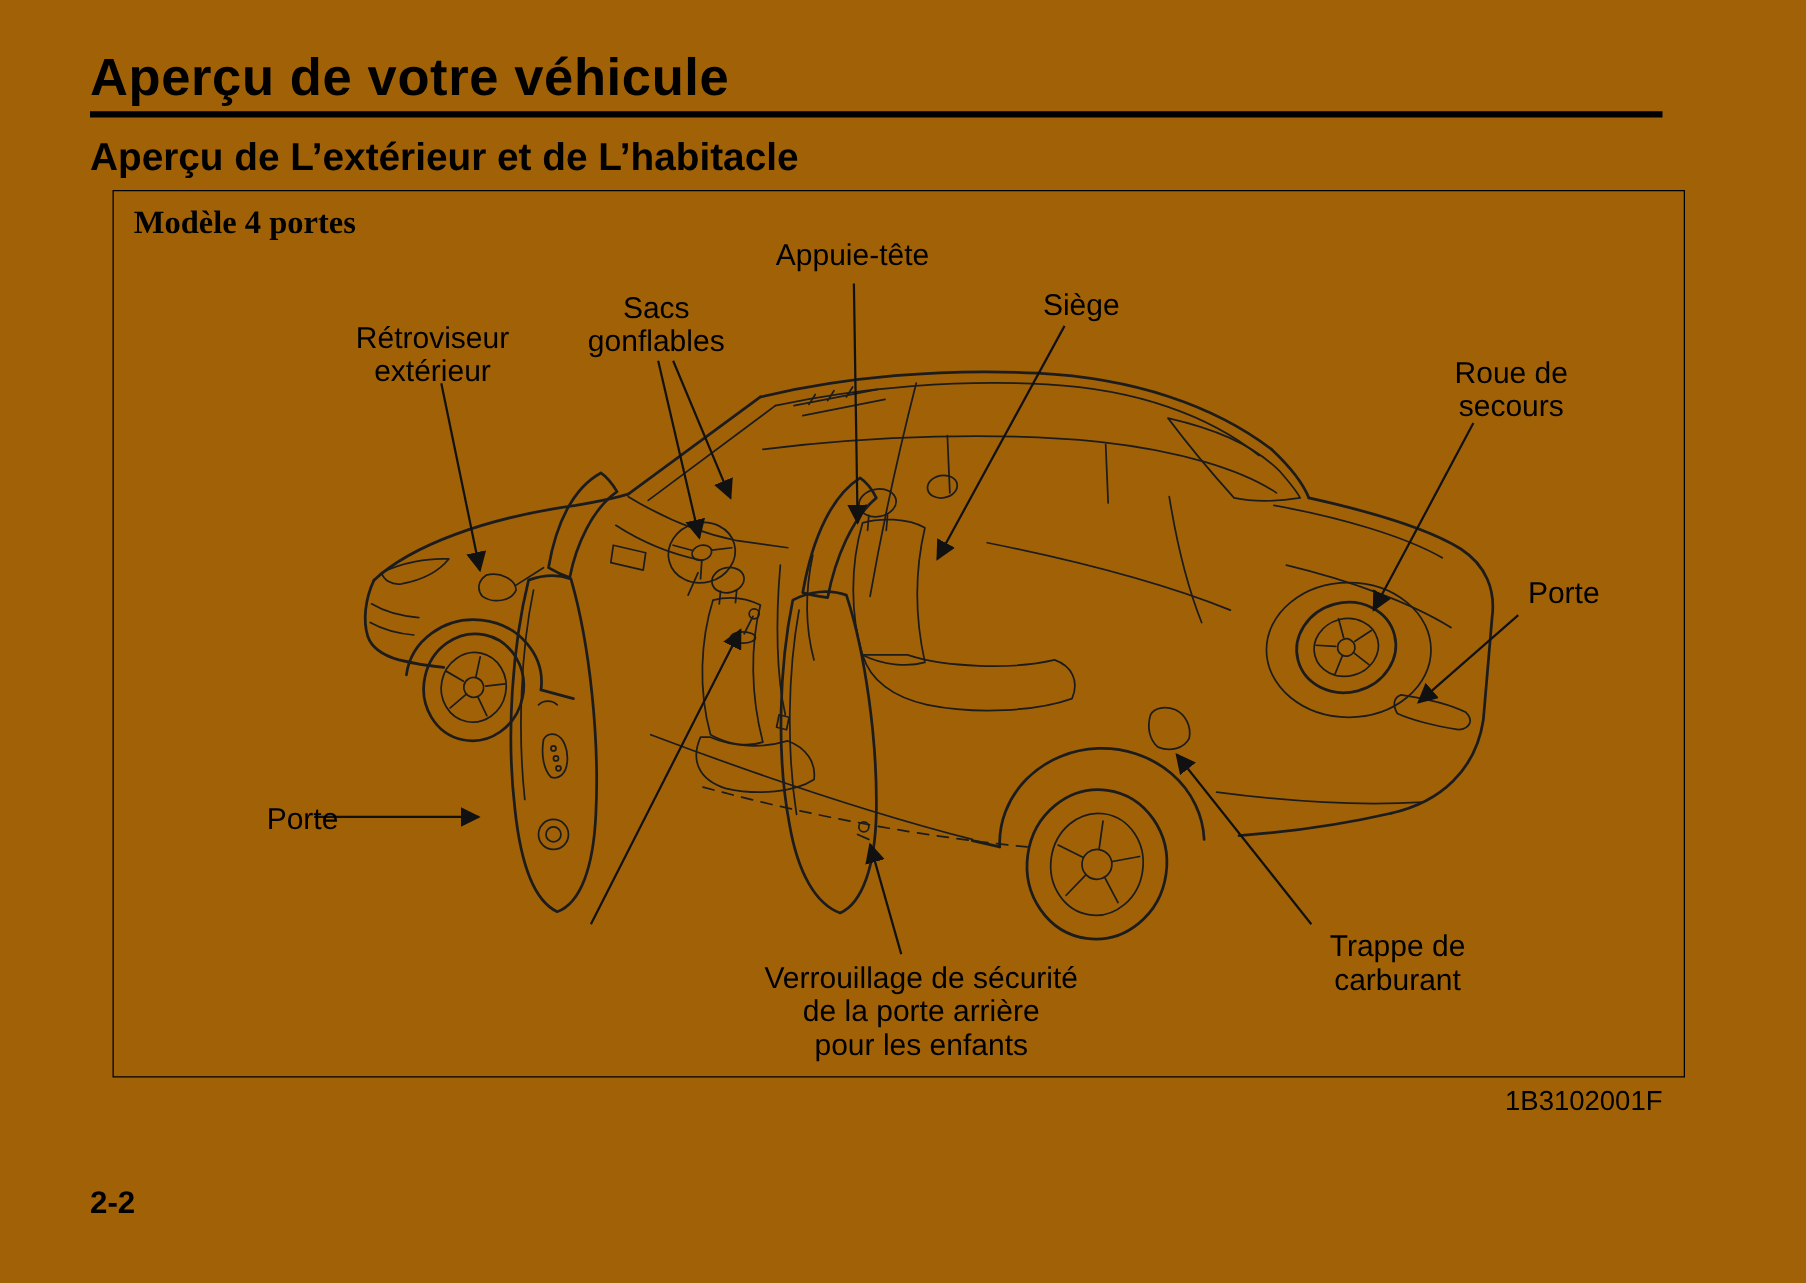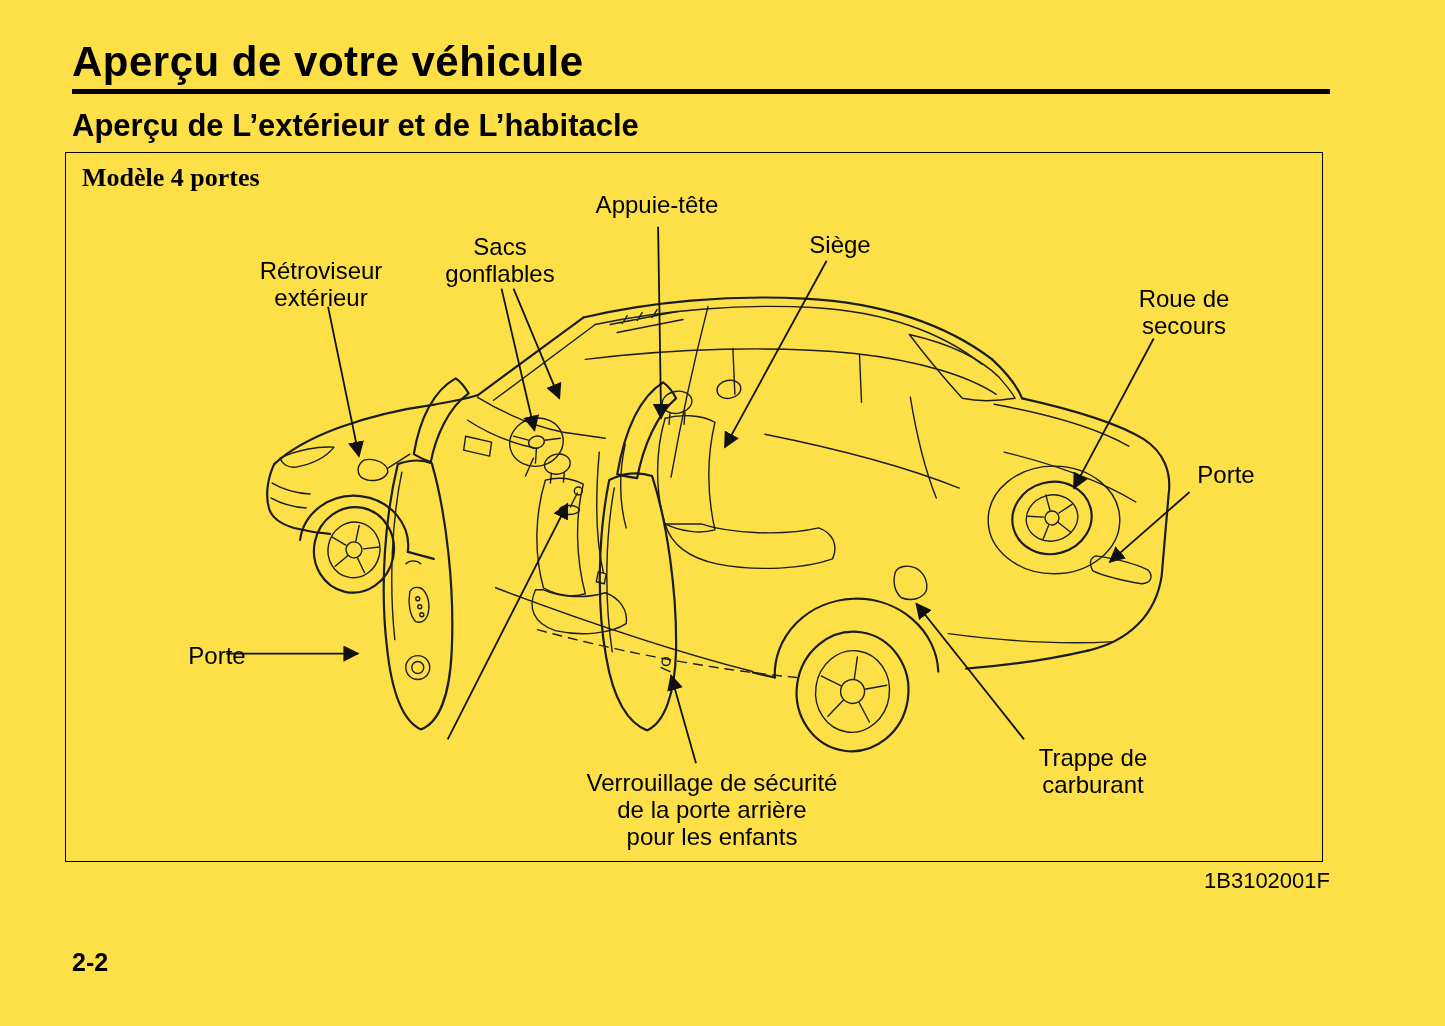--- a/index.html
+++ b/index.html
@@ -1,30 +1,30 @@
 <!DOCTYPE html>
 <html><head>
 <meta charset="utf-8">
 <style>
   html,body{margin:0;padding:0;background:#fff;}
   .page{
-    position:relative;width:1445px;height:1026px;background:#fde047;
+    position:relative;width:1445px;height:1026px;background:#a16207;
     font-family:"Liberation Sans",sans-serif;color:#000;overflow:hidden;
   }
   .title{
     position:absolute;left:72px;top:38px;font-size:42px;font-weight:bold;letter-spacing:.5px;
   }
   .title-rule{
     position:absolute;left:72px;top:89px;width:1258px;height:5px;background:#000;
   }
   .subtitle{
     position:absolute;left:72px;top:108px;font-size:31px;font-weight:bold;
   }
   .figure-box{
-    position:absolute;left:65px;top:152px;width:1258px;height:710px;
+    position:absolute;left:90px;top:152px;width:1258px;height:710px;
     border:1.5px solid #000;box-sizing:border-box;
   }
   .diagram-svg{position:absolute;left:0;top:0;width:100%;height:100%;}
   .model-label{
     position:absolute;left:16px;top:10px;
     font-family:"Liberation Serif",serif;font-weight:bold;font-size:26px;
   }
   .label{
     position:absolute;font-size:24px;line-height:1.13;text-align:center;
     white-space:pre-line;transform:translateX(-50%);

